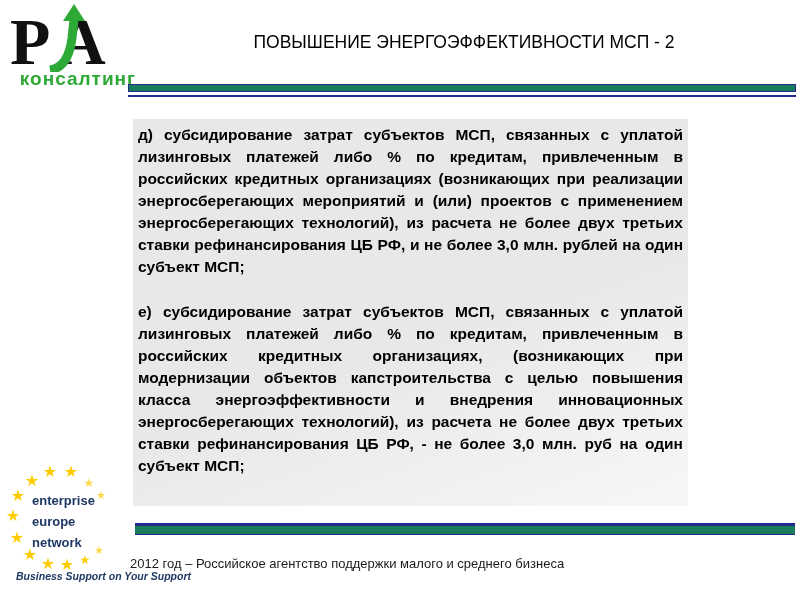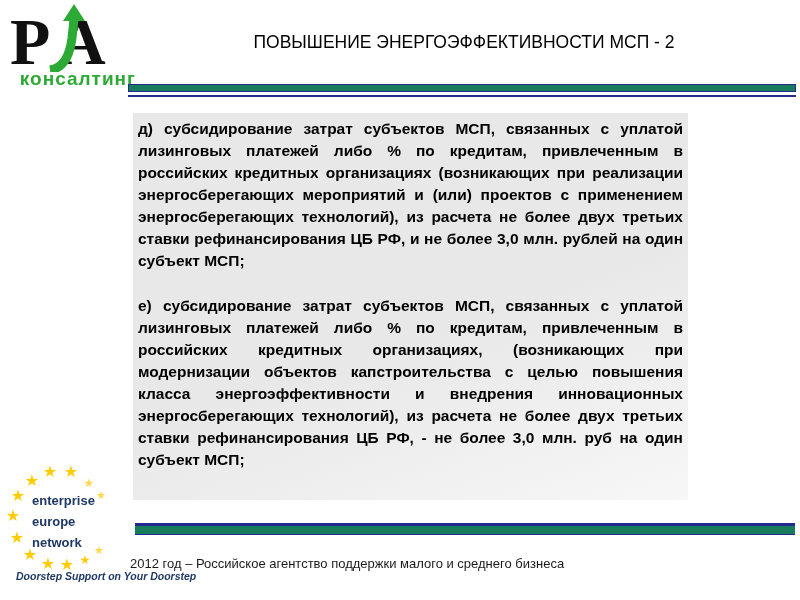--- a/index.html
+++ b/index.html
@@ -33,21 +33,21 @@
   
   .divider-top { position: absolute; left: 128px; right: 4px; top: 84px; }
   .divider-top .green-bar {
     height: 8px; background: #187B5B;
     border: 1px solid #232C8E;
   }
   .divider-top .navy-line { height: 2px; background: #232C8E; margin-top: 3px; }
 
   
   .content-panel {
-    position: absolute; left: 133px; top: 113px; width: 555px; height: 387px;
+    position: absolute; left: 133px; top: 119px; width: 555px; height: 387px;
     background: linear-gradient(160deg, #E8E8E8 55%, #F7F7F7 100%);
     padding: 5px 5px 0 5px;
   }
   .content-panel p {
     font-size: 15.5px; font-weight: bold; color: #000000;
     line-height: 22px; text-align: justify;
   }
   .content-panel p + p { margin-top: 23px; }
 
   
@@ -135,18 +135,18 @@
     <span>★</span>
     <span>★</span>
     <span>★</span>
     <span>★</span>
   </div>
   <div class="een-text">
     <div>enterprise</div>
     <div>europe</div>
     <div>network</div>
   </div>
-  <div class="een-tagline">Doorstep Support on Your Doorstep</div>
+  <div class="een-tagline">Business Support on Your Support</div>
 </div>
 
 <div class="divider-bottom"></div>
 
 <div class="slide-footer">2012 год – Российское агентство поддержки малого и среднего бизнеса</div>
 
 </body></html>

